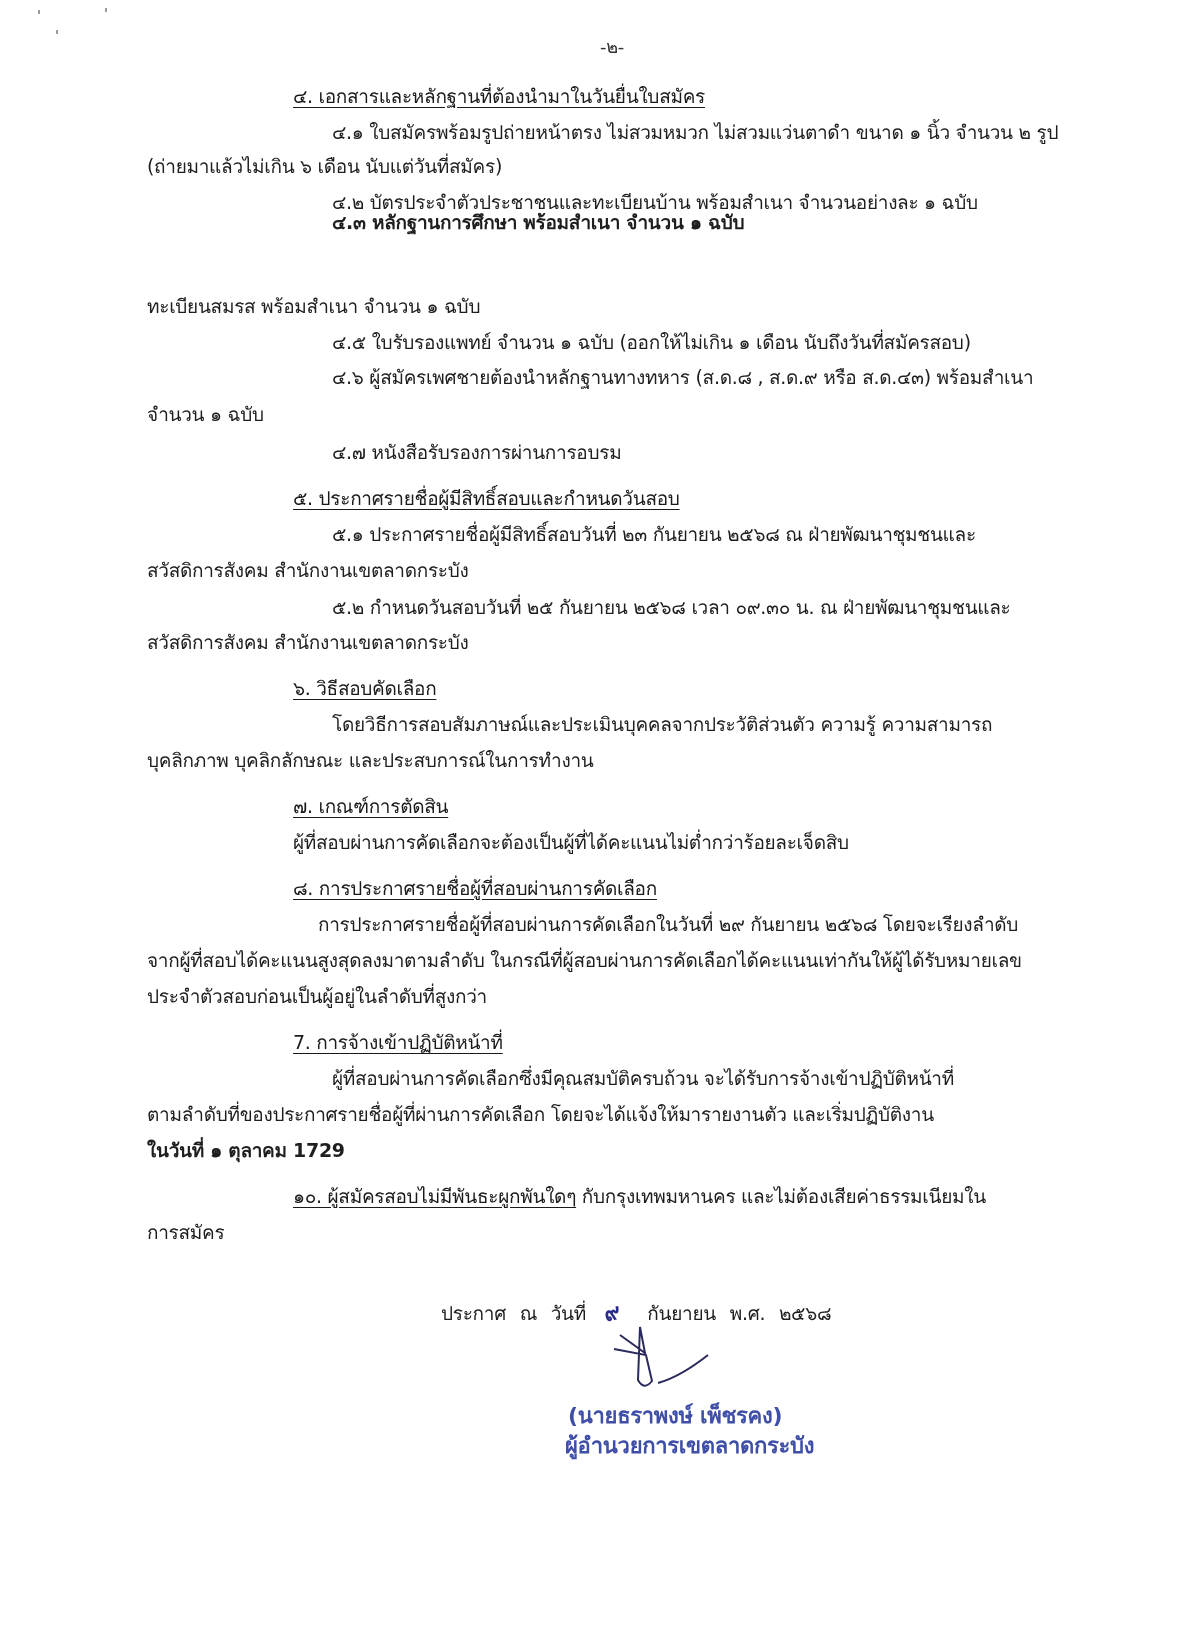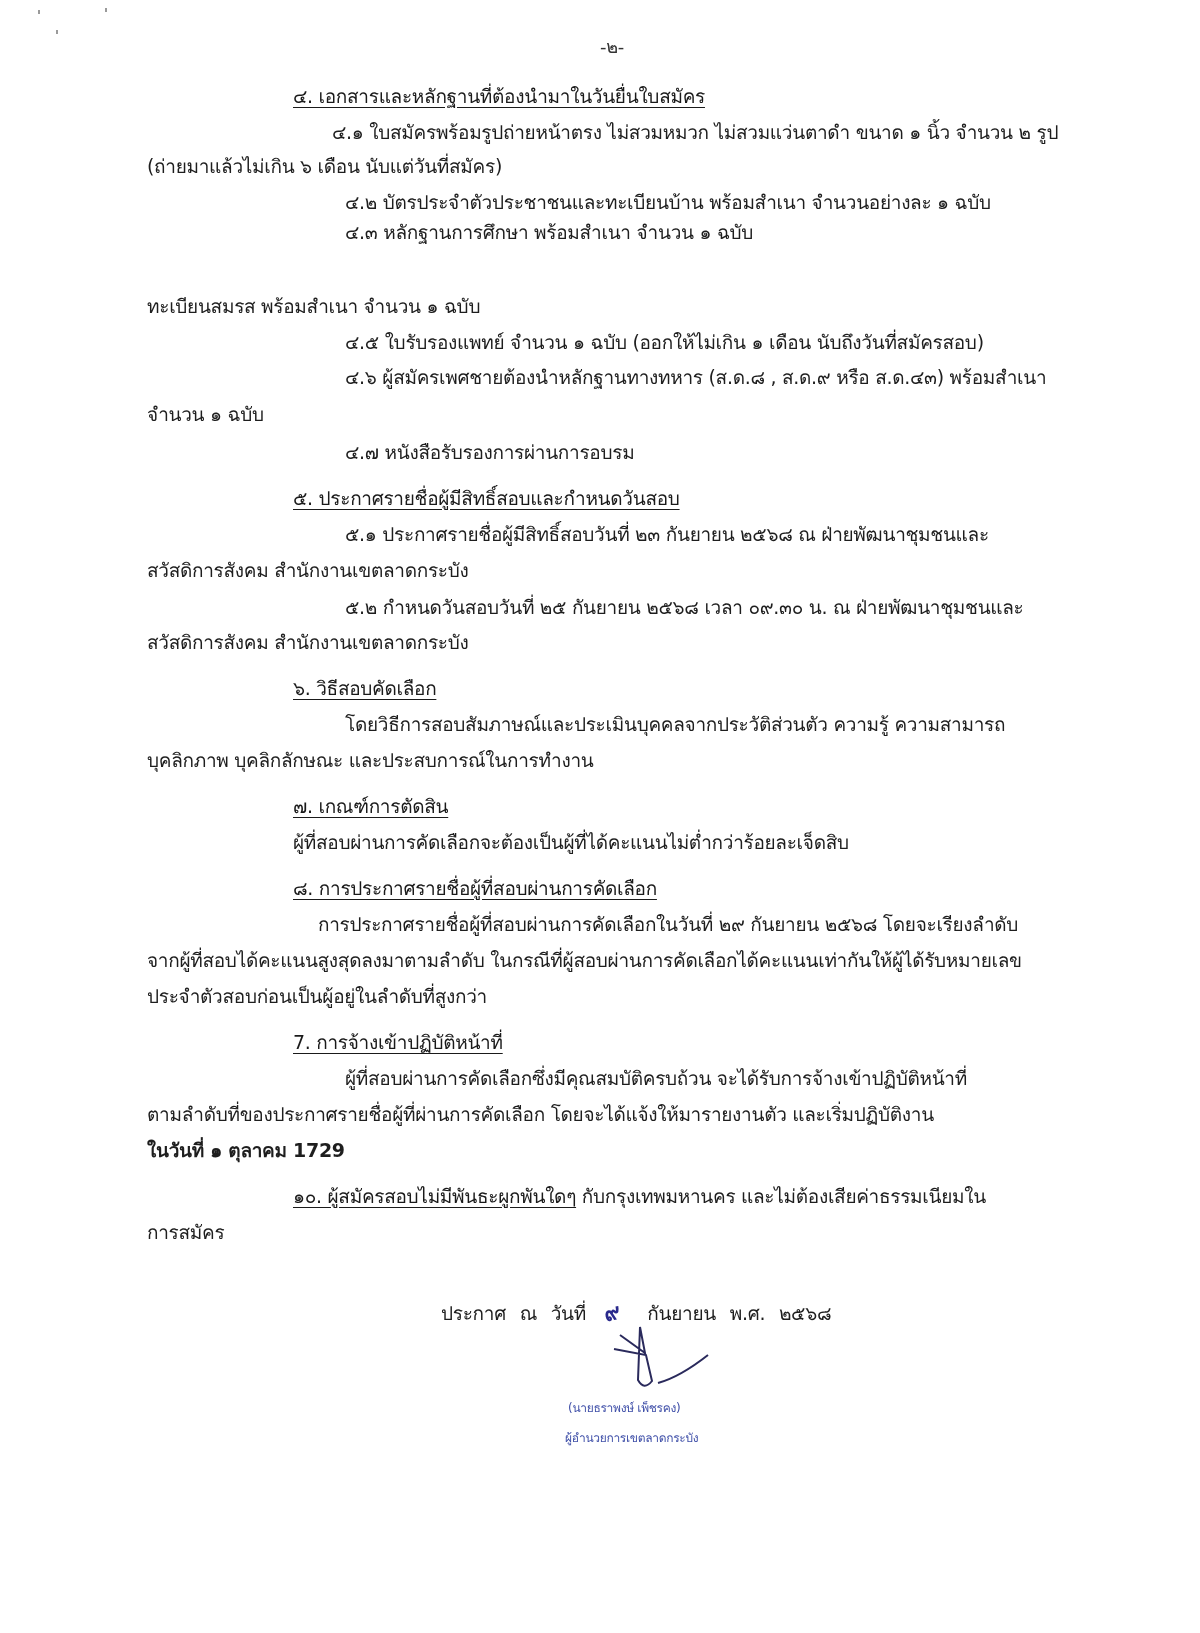--- a/index.html
+++ b/index.html
@@ -37,21 +37,21 @@
       left: 600px; top: 32px;
       font-size: 18px;
       color: #333;
     }
     .heading {
       text-decoration: underline;
       text-underline-offset: 4px;
       color: #1a1a1a;
     }
     .l-indent1 { left: 293px; }
-    .l-indent2 { left: 332px; margin-left: 13px; }
+    .l-indent2 { left: 332px; }
     .l-left { left: 147px; }
     .justify-row {
       position: absolute;
       display: flex;
       justify-content: space-between;
       white-space: nowrap;
       line-height: 28px;
     }
     .sig-date {
       position: absolute;
@@ -69,22 +69,22 @@
     }
     .signature {
       position: absolute;
       left: 600px; top: 1325px;
       width: 110px; height: 70px;
     }
     .stamp-name, .stamp-title {
       position: absolute;
       white-space: nowrap;
       color: #3f4fa8;
-      font-weight: normal;
-      font-size: 12px;
+      font-weight: bold;
+      font-size: 22px;
     }
     .stamp-name { left: 568px; top: 1398px; }
     .stamp-title { left: 565px; top: 1428px; }
   </style>
 </head>
 <body>
 
 <div class="page">
 
   <span class="speck" style="left:38px;top:10px;"></span>
@@ -92,21 +92,21 @@
   <span class="speck" style="left:56px;top:30px;"></span>
 
   <div class="page-number">-๒-</div>
 
   <div class="line l-indent1 heading" style="top:82px;">๔. เอกสารและหลักฐานที่ต้องนำมาในวันยื่นใบสมัคร</div>
   <div class="justify-row" style="left:332px;top:118px;width:742px;">
     <span>๔.๑ ใบสมัครพร้อมรูปถ่ายหน้าตรง ไม่สวมหมวก ไม่สวมแว่นตาดำ ขนาด ๑ นิ้ว จำนวน ๒ รูป</span>
   </div>
   <div class="line l-left" style="top:152px;">(ถ่ายมาแล้วไม่เกิน ๖ เดือน นับแต่วันที่สมัคร)</div>
   <div class="line l-indent2" style="top:188px;">๔.๒ บัตรประจำตัวประชาชนและทะเบียนบ้าน พร้อมสำเนา จำนวนอย่างละ ๑ ฉบับ</div>
-  <div class="line l-indent2" style="top:218px;">๔.๓ หลักฐานการศึกษา พร้อมสำเนา จำนวน ๑ ฉบับ</div>
+  <div class="line l-indent2" style="top:208px;font-weight:bold;">๔.๓ หลักฐานการศึกษา พร้อมสำเนา จำนวน ๑ ฉบับ</div>
   <div class="line l-left" style="top:292px;">ทะเบียนสมรส พร้อมสำเนา จำนวน ๑ ฉบับ</div>
   <div class="line l-indent2" style="top:328px;">๔.๕ ใบรับรองแพทย์ จำนวน ๑ ฉบับ (ออกให้ไม่เกิน ๑ เดือน นับถึงวันที่สมัครสอบ)</div>
   <div class="line l-indent2" style="top:363px;">๔.๖ ผู้สมัครเพศชายต้องนำหลักฐานทางทหาร (ส.ด.๘ , ส.ด.๙ หรือ ส.ด.๔๓) พร้อมสำเนา</div>
   <div class="line l-left" style="top:400px;">จำนวน ๑  ฉบับ</div>
   <div class="line l-indent2" style="top:438px;">๔.๗ หนังสือรับรองการผ่านการอบรม</div>
 
   <div class="line l-indent1 heading" style="top:484px;">๕. ประกาศรายชื่อผู้มีสิทธิ์สอบและกำหนดวันสอบ</div>
   <div class="line l-indent2" style="top:520px;">๕.๑ ประกาศรายชื่อผู้มีสิทธิ์สอบวันที่ ๒๓ กันยายน ๒๕๖๘ ณ ฝ่ายพัฒนาชุมชนและ</div>
   <div class="line l-left" style="top:556px;">สวัสดิการสังคม สำนักงานเขตลาดกระบัง</div>
   <div class="line l-indent2" style="top:593px;">๕.๒ กำหนดวันสอบวันที่ ๒๕ กันยายน ๒๕๖๘ เวลา ๐๙.๓๐ น. ณ ฝ่ายพัฒนาชุมชนและ</div>

